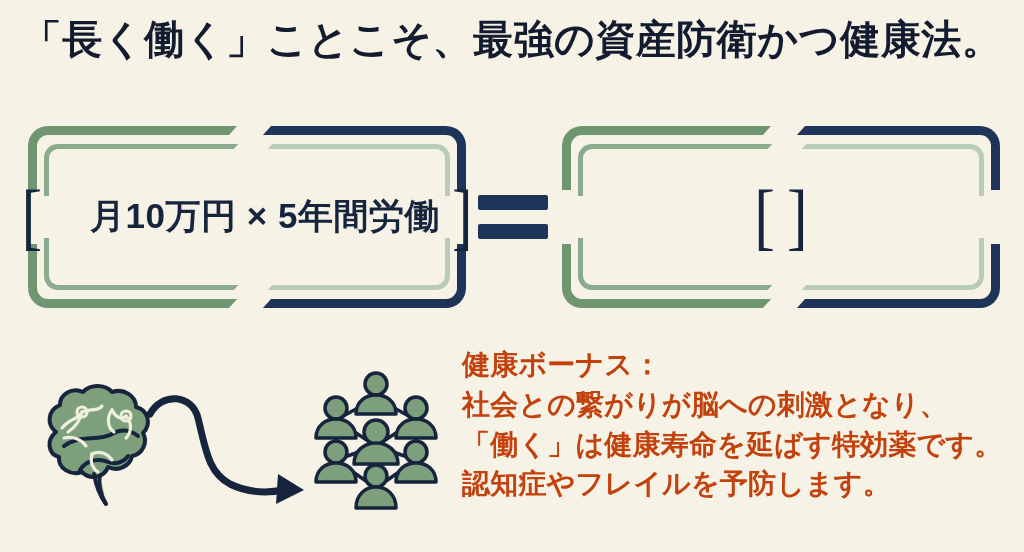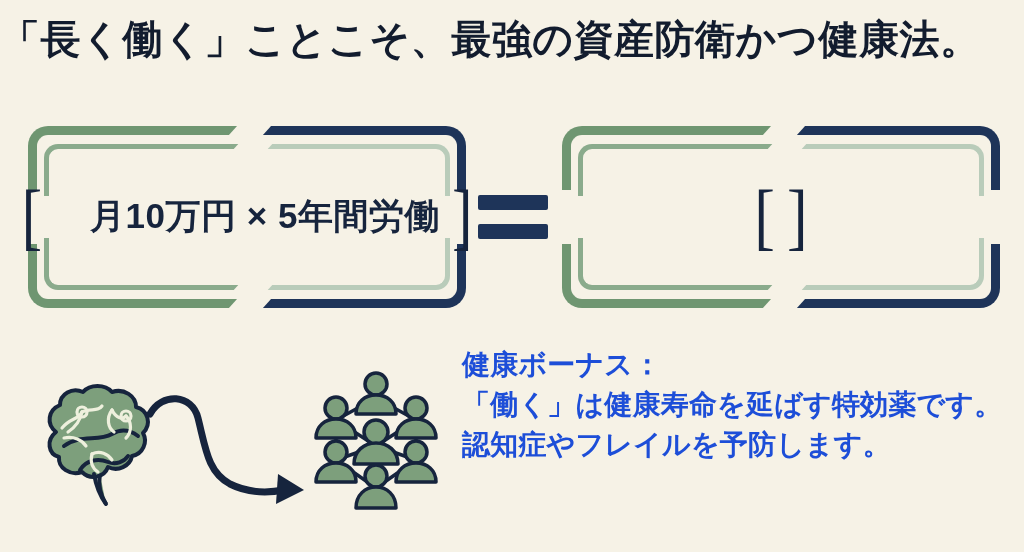--- a/index.html
+++ b/index.html
@@ -21,21 +21,21 @@
     height: 552px;
     background: #f6f2e6;
   }
 
   
   .title {
     position: absolute;
     left: 0;
     top: 12px;
     width: 1024px;
-    text-align: left;
+    text-align: center;
     font-family: "Liberation Serif", "DejaVu Serif", serif;
     font-weight: 700;
     font-size: 40px;
     letter-spacing: 0.5px;
     color: #121c2e;
     white-space: nowrap;
   }
 
   
   .equation-row {
@@ -181,21 +181,21 @@
     height: 160px;
   }
   .illus svg { display: block; }
 
   
   .bonus {
     position: absolute;
     left: 462px;
     top: 345px;
     width: 560px;
-    color: #1d4ed8;
+    color: #c2410c;
     font-family: "Liberation Sans", "DejaVu Sans", sans-serif;
     font-weight: 700;
     font-size: 28px;
     line-height: 1.42;
     letter-spacing: 0.2px;
   }
   .bonus div { white-space: nowrap; }
 </style>
 </head>
 <body>
@@ -323,17 +323,18 @@
 
           <circle cx="356" cy="114" r="11"></circle>
           <path d="M336 146 C336 133 345 125 356 125 C367 125 376 133 376 146 Z"></path>
         </g>
       </g>
     </svg>
   </div>
 
   <div class="bonus">
     <div>健康ボーナス：</div>
+    <div>社会との繋がりが脳への刺激となり、</div>
     <div>「働く」は健康寿命を延ばす特効薬です。</div>
     <div>認知症やフレイルを予防します。</div>
   </div>
 
 </div>
 
 </body></html>

